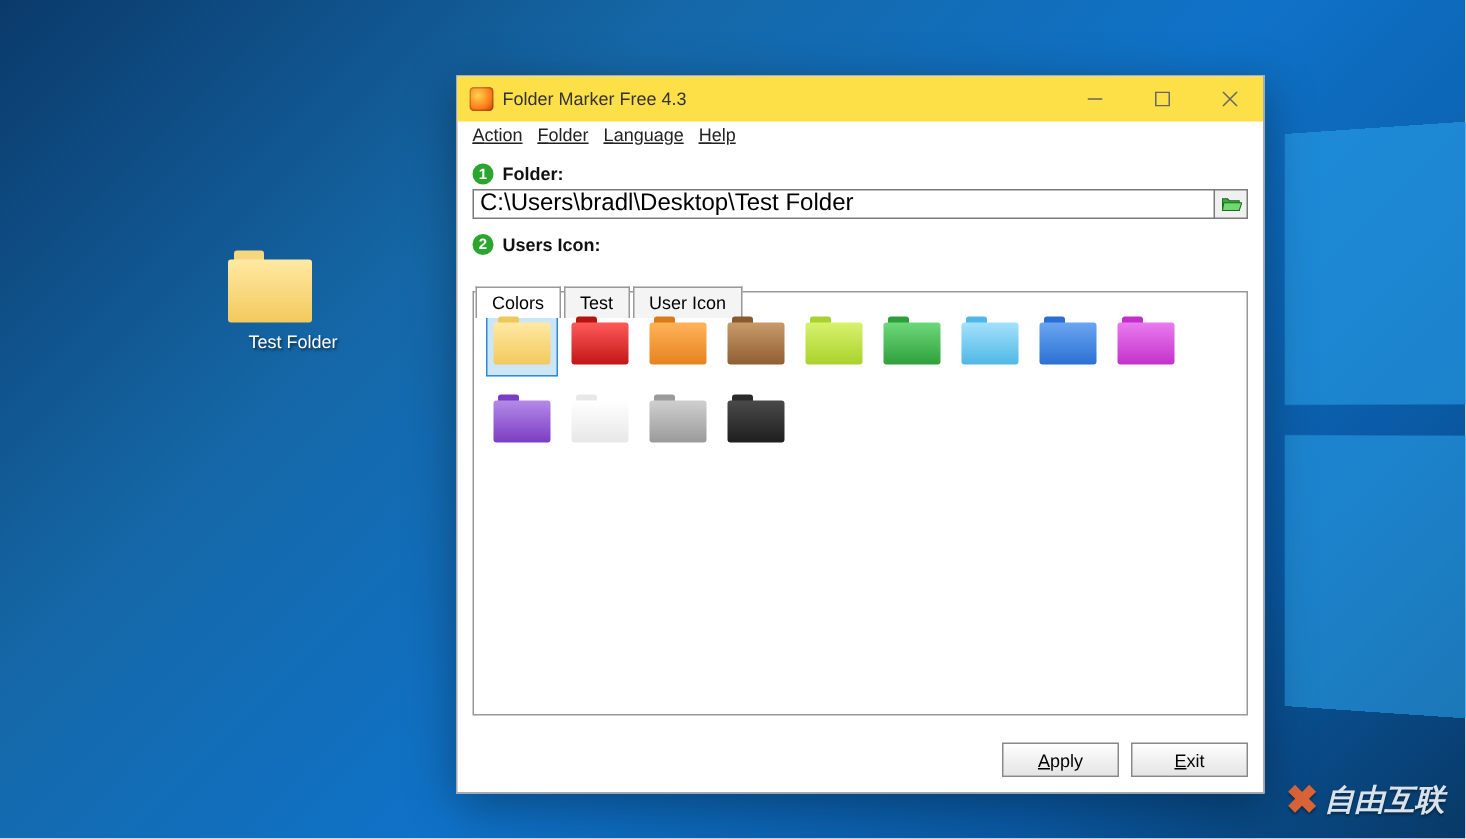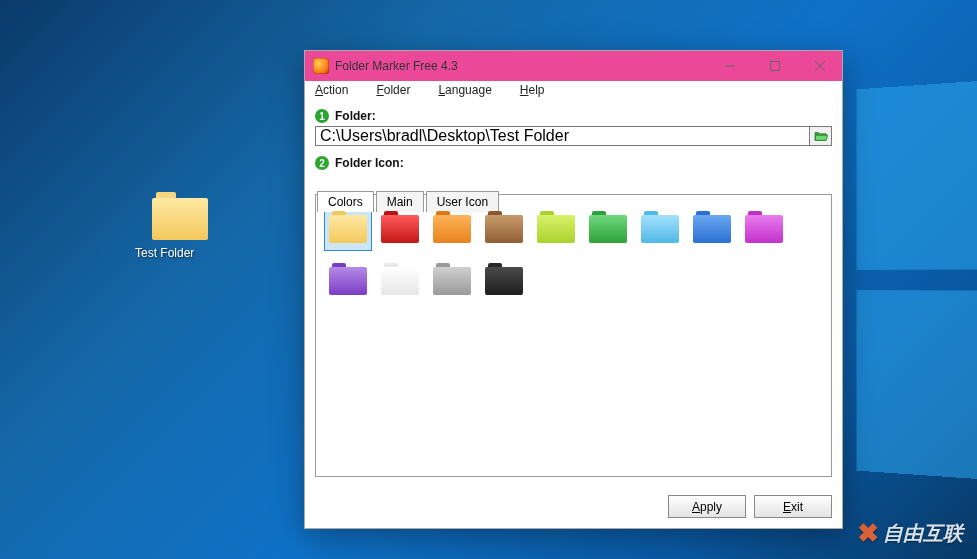--- a/index.html
+++ b/index.html
@@ -22,23 +22,23 @@
   display: grid;
   grid-template-columns: 1fr 1fr;
   grid-template-rows: 1fr 1fr;
   gap: 20px;
   transform: perspective(900px) rotateY(-18deg);
   opacity: 0.55;
 }
 .win-logo div { background: #29a4ed; }
 .desktop-icon {
   position: absolute;
-  left: 135px; top: 192px;
+  left: 135px; top: 167px;
   width: 90px;
-  text-align: left;
+  text-align: right;
   color: #fff;
   text-shadow: 1px 1px 2px rgba(0,0,0,.6);
   cursor: pointer;
 }
 .desktop-icon .ficon { width: 56px; height: 48px; margin: 0 auto 6px; position: relative; }
 .ficon .tab { position: absolute; top: 0; left: 4px; width: 20px; height: 8px; background: #f6d680; border-radius: 2px 2px 0 0; }
 .ficon .body { position: absolute; top: 6px; left: 0; right: 0; bottom: 0; background: linear-gradient(#ffe9a3, #f3c95d); border-radius: 2px; }
 .watermark {
   position: absolute; right: 14px; bottom: 10px;
   color: #fff; font-size: 20px; font-style: italic; font-weight: 700;
@@ -52,32 +52,32 @@
   position: absolute;
   left: 304px; top: 50px;
   width: 539px; height: 479px;
   background: #fff;
   border: 1px solid #aaa;
   box-shadow: 0 8px 30px rgba(0,0,0,.35);
   display: flex; flex-direction: column;
 }
 .titlebar {
   height: 30px; display: flex; align-items: center;
-  padding-left: 8px; background: #ec4899;
+  padding-left: 8px; background: #fde047;
 }
 .app-icon { width: 16px; height: 16px; margin-right: 6px;
   background: radial-gradient(circle at 35% 35%, #ffd34d, #ff7a1a 60%, #b83d00);
   border-radius: 3px; box-shadow: inset 0 0 0 1px rgba(0,0,0,.2);
 }
 .title-text { color: #333; flex: 1; font-size: 12px; }
 .winbtns { display: flex; height: 100%; }
 .winbtn { width: 45px; display: flex; align-items: center; justify-content: center; color: #666; cursor: pointer; }
 .winbtn svg { width: 10px; height: 10px; stroke: currentColor; stroke-width: 1; fill: none; }
 
-.menubar { display: flex; gap: 28px; padding: 2px 10px 4px; color: #222; }
+.menubar { display: flex; gap: 10px; padding: 2px 10px 4px; color: #222; text-decoration: underline; }
 .menubar span { cursor: pointer; }
 .menubar u { text-decoration: underline; text-underline-offset: 1px; }
 
 .content { padding: 6px 10px 10px; flex: 1; display: flex; flex-direction: column; }
 .section-label { display: flex; align-items: center; gap: 6px; font-weight: 700; color: #111; margin: 2px 0 3px; }
 .numcircle { width: 14px; height: 14px; border-radius: 50%; background: #2aa52e; color: #fff; font-size: 10px; display: flex; align-items: center; justify-content: center; font-weight: 700; }
 .pathrow { display: flex; gap: 0; margin-bottom: 8px; }
 .pathrow input { flex: 1; height: 20px; border: 1px solid #7a7a7a; padding: 0 4px; font-family: inherit; font-size: 16px; }
 .browse-btn { width: 22px; height: 20px; border: 1px solid #7a7a7a; border-left: none; background: #f0f0f0; display: flex; align-items: center; justify-content: center; cursor: pointer; }
 .browse-btn svg { width: 14px; height: 12px; }
@@ -161,26 +161,26 @@
         <div class="browse-btn">
           <svg viewBox="0 0 16 14">
             <path d="M1 3 h4 l1.5 1.5 H14 V12 H1 Z" fill="#3caa3c" stroke="#1e6a1e" stroke-width="0.8"></path>
             <path d="M2 6 H16 L14 12 H1 Z" fill="#6fd96f" stroke="#1e6a1e" stroke-width="0.8"></path>
           </svg>
         </div>
       </div>
 
       <div class="section-label">
         <span class="numcircle">2</span>
-        <span>Folder Icon:</span>
+        <span>Users Icon:</span>
       </div>
 
       <div class="tabs">
         <div class="tab-btn active">Colors</div>
-        <div class="tab-btn">Main</div>
+        <div class="tab-btn">Test</div>
         <div class="tab-btn">User Icon</div>
       </div>
 
       <div class="icon-panel">
         <div class="icon-grid" id="icon-grid">
             <div class="icon-cell selected">
               <div class="foldericon">
                 <div class="ft" style="background: rgb(240, 199, 90);"></div>
                 <div class="fb" style="background: linear-gradient(rgb(255, 233, 163), rgb(243, 201, 93));"></div>
               </div>

